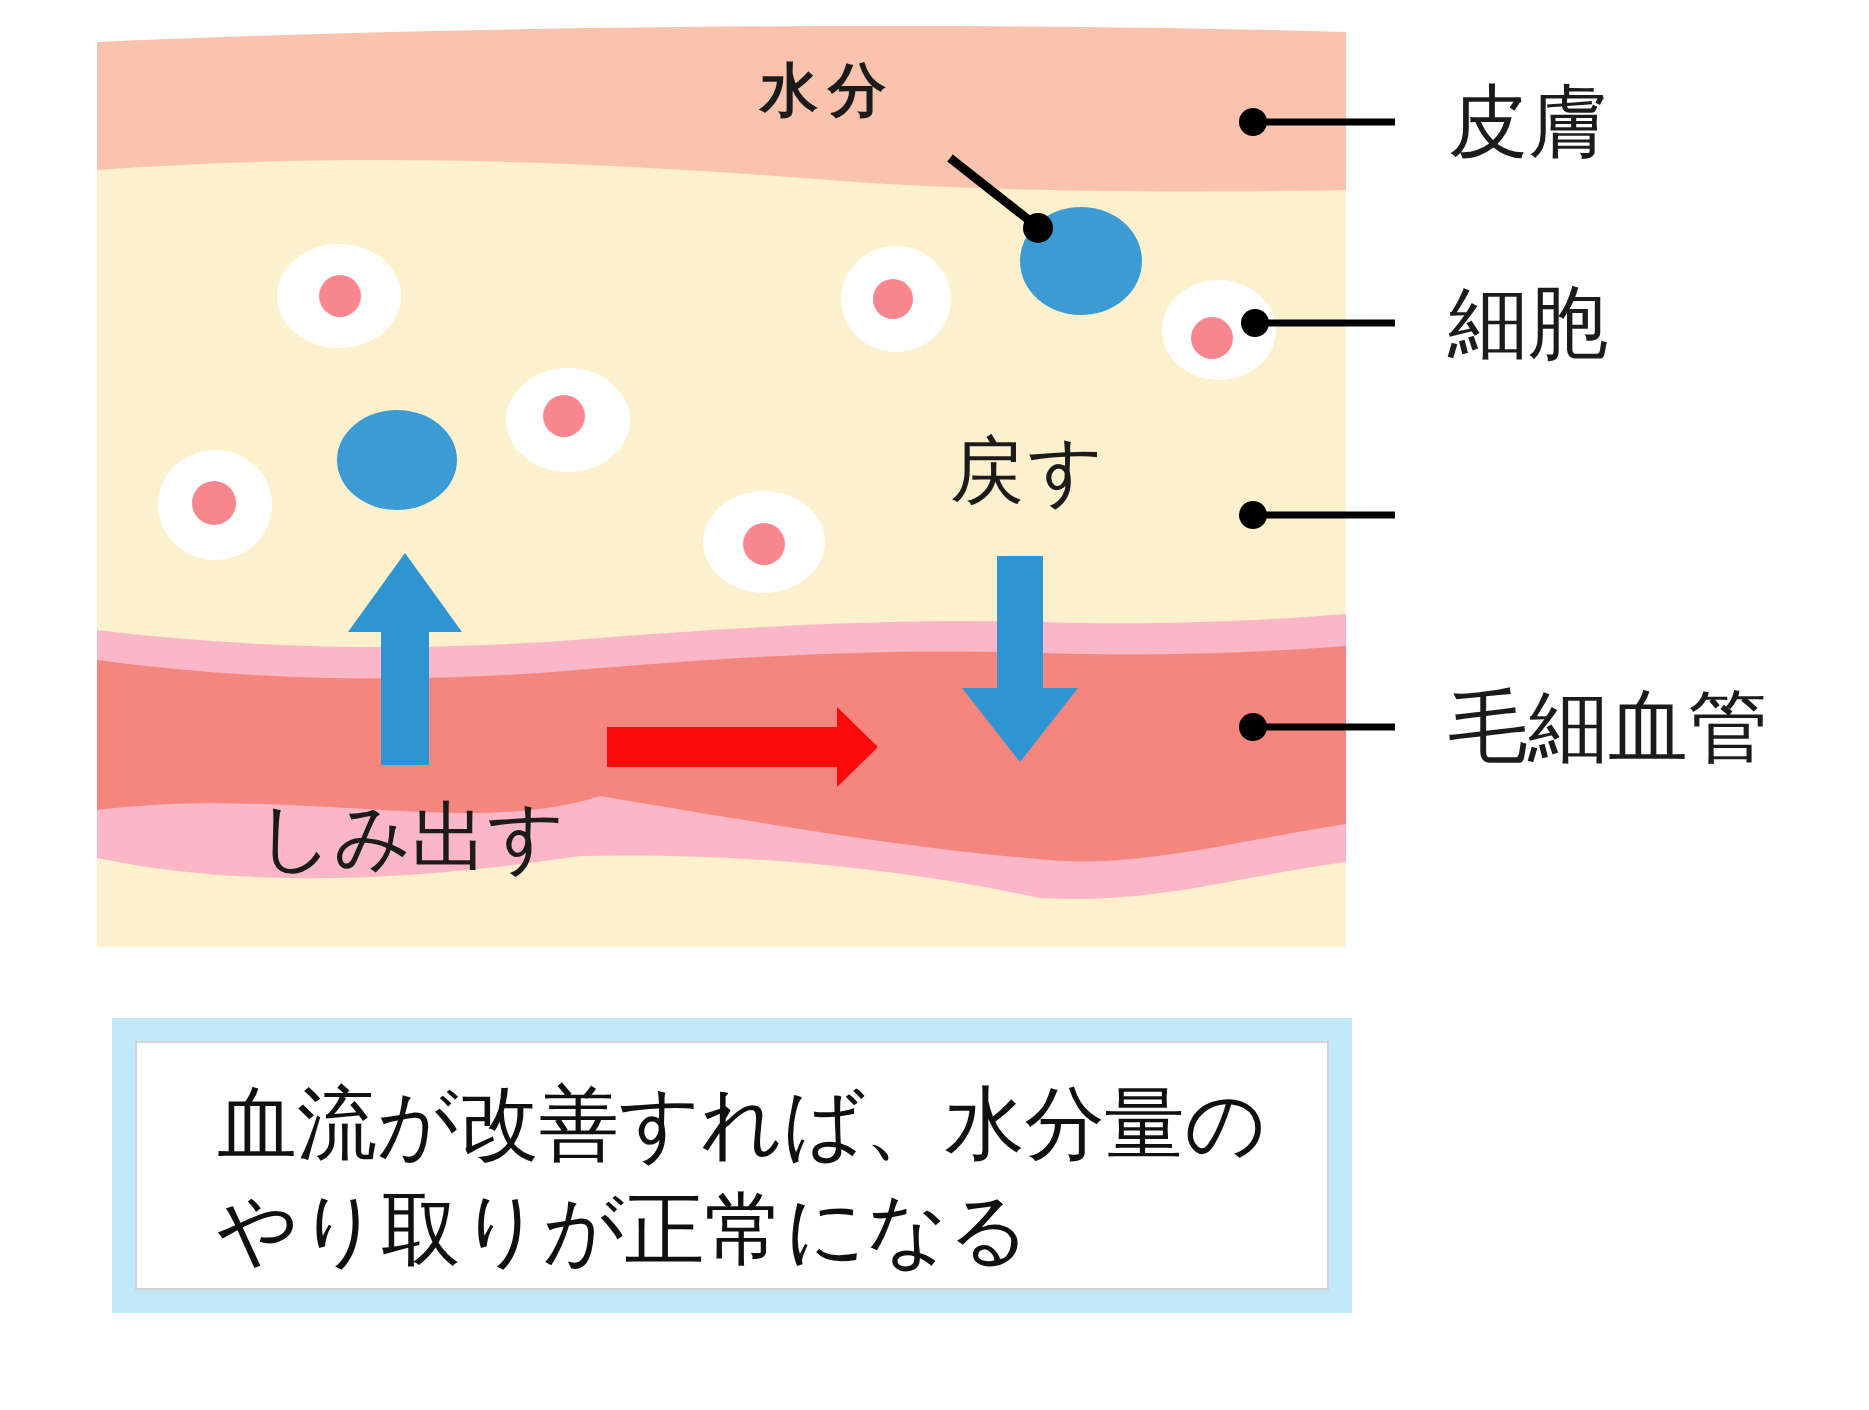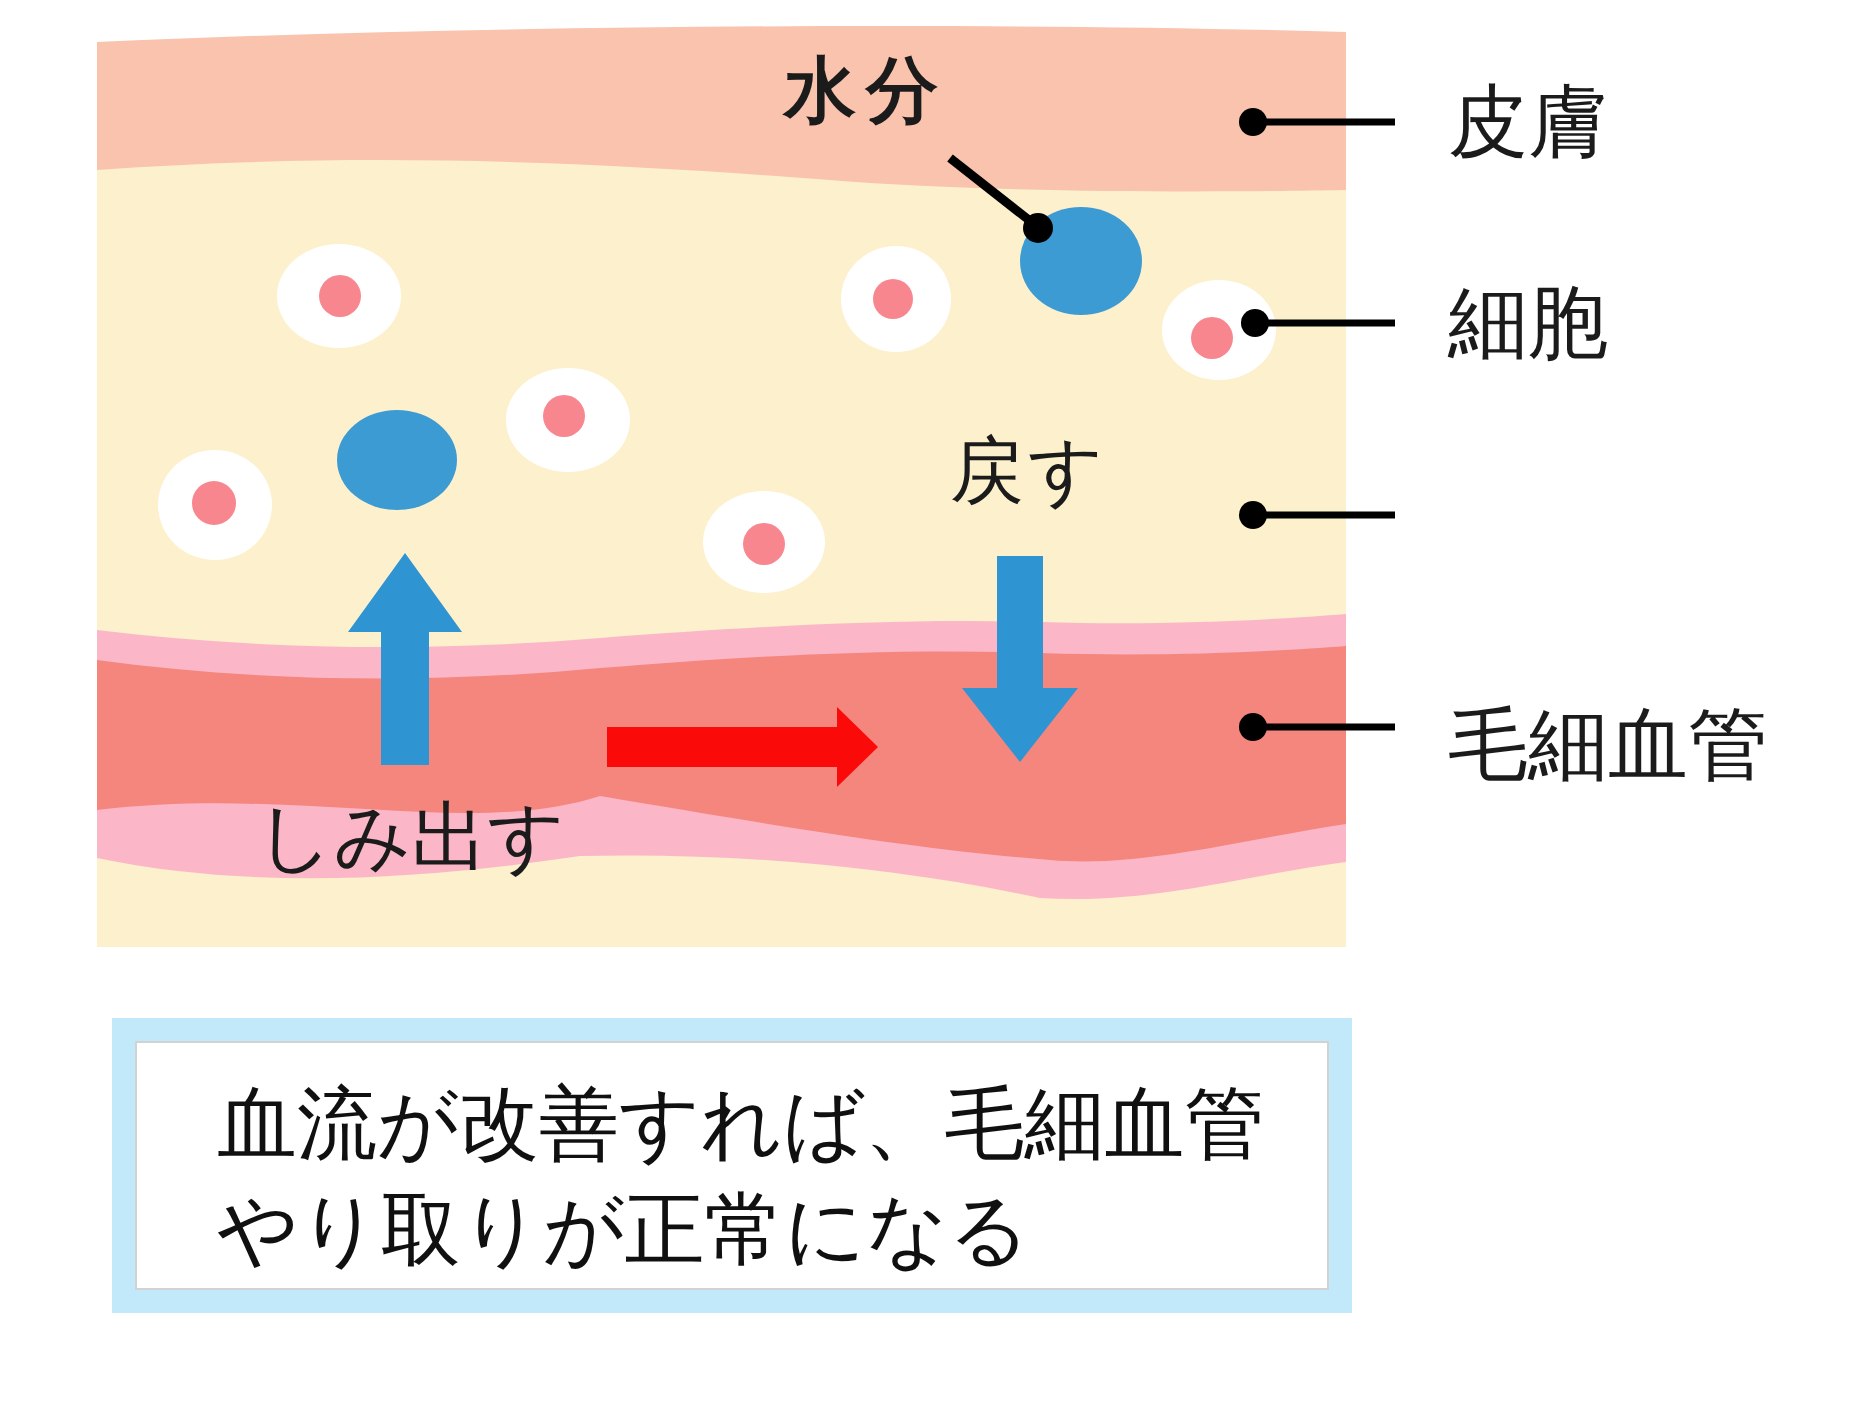--- a/index.html
+++ b/index.html
@@ -18,22 +18,22 @@
     color:#1b1b1b;
     font-weight:500;
   }
   .layer-label{
     left:1412px;
     font-size:80px;
     line-height:88px;
     margin-left:36px;
   }
   .moisture-label{
-    left:784px;top:44px;
-    font-size:72px;line-height:92px;
+    left:760px;top:44px;
+    font-size:58px;line-height:92px;
     font-weight:700;letter-spacing:10px;
   }
   .return-label{
     left:950px;top:429px;
     font-size:74px;line-height:82px;letter-spacing:4px;text-align:right;
   }
   .seep-label{
     left:256px;top:795px;
     font-size:76px;line-height:84px;letter-spacing:0px;
   }
@@ -153,24 +153,24 @@
   </svg>
 
   <div class="label moisture-label">水分</div>
 
   <div class="label return-label">戻す</div>
 
   <div class="label seep-label">しみ出す</div>
 
   <div class="label layer-label" style="top:78px">皮膚</div>
   <div class="label layer-label" style="top:279px">細胞</div>
-  <div class="label layer-label" style="top:701px">毛細血管</div>
+  <div class="label layer-label" style="top:683px">毛細血管</div>
 
   <div class="caption-box">
     <div class="caption-inner">
       <div class="caption-text">
-        <div>血流が改善すれば、毛細血管</div>
+        <div>血流が改善すれば、水分量の</div>
         <div>やり取りが正常になる</div>
       </div>
     </div>
   </div>
 
 </div>
 
 </body></html>

